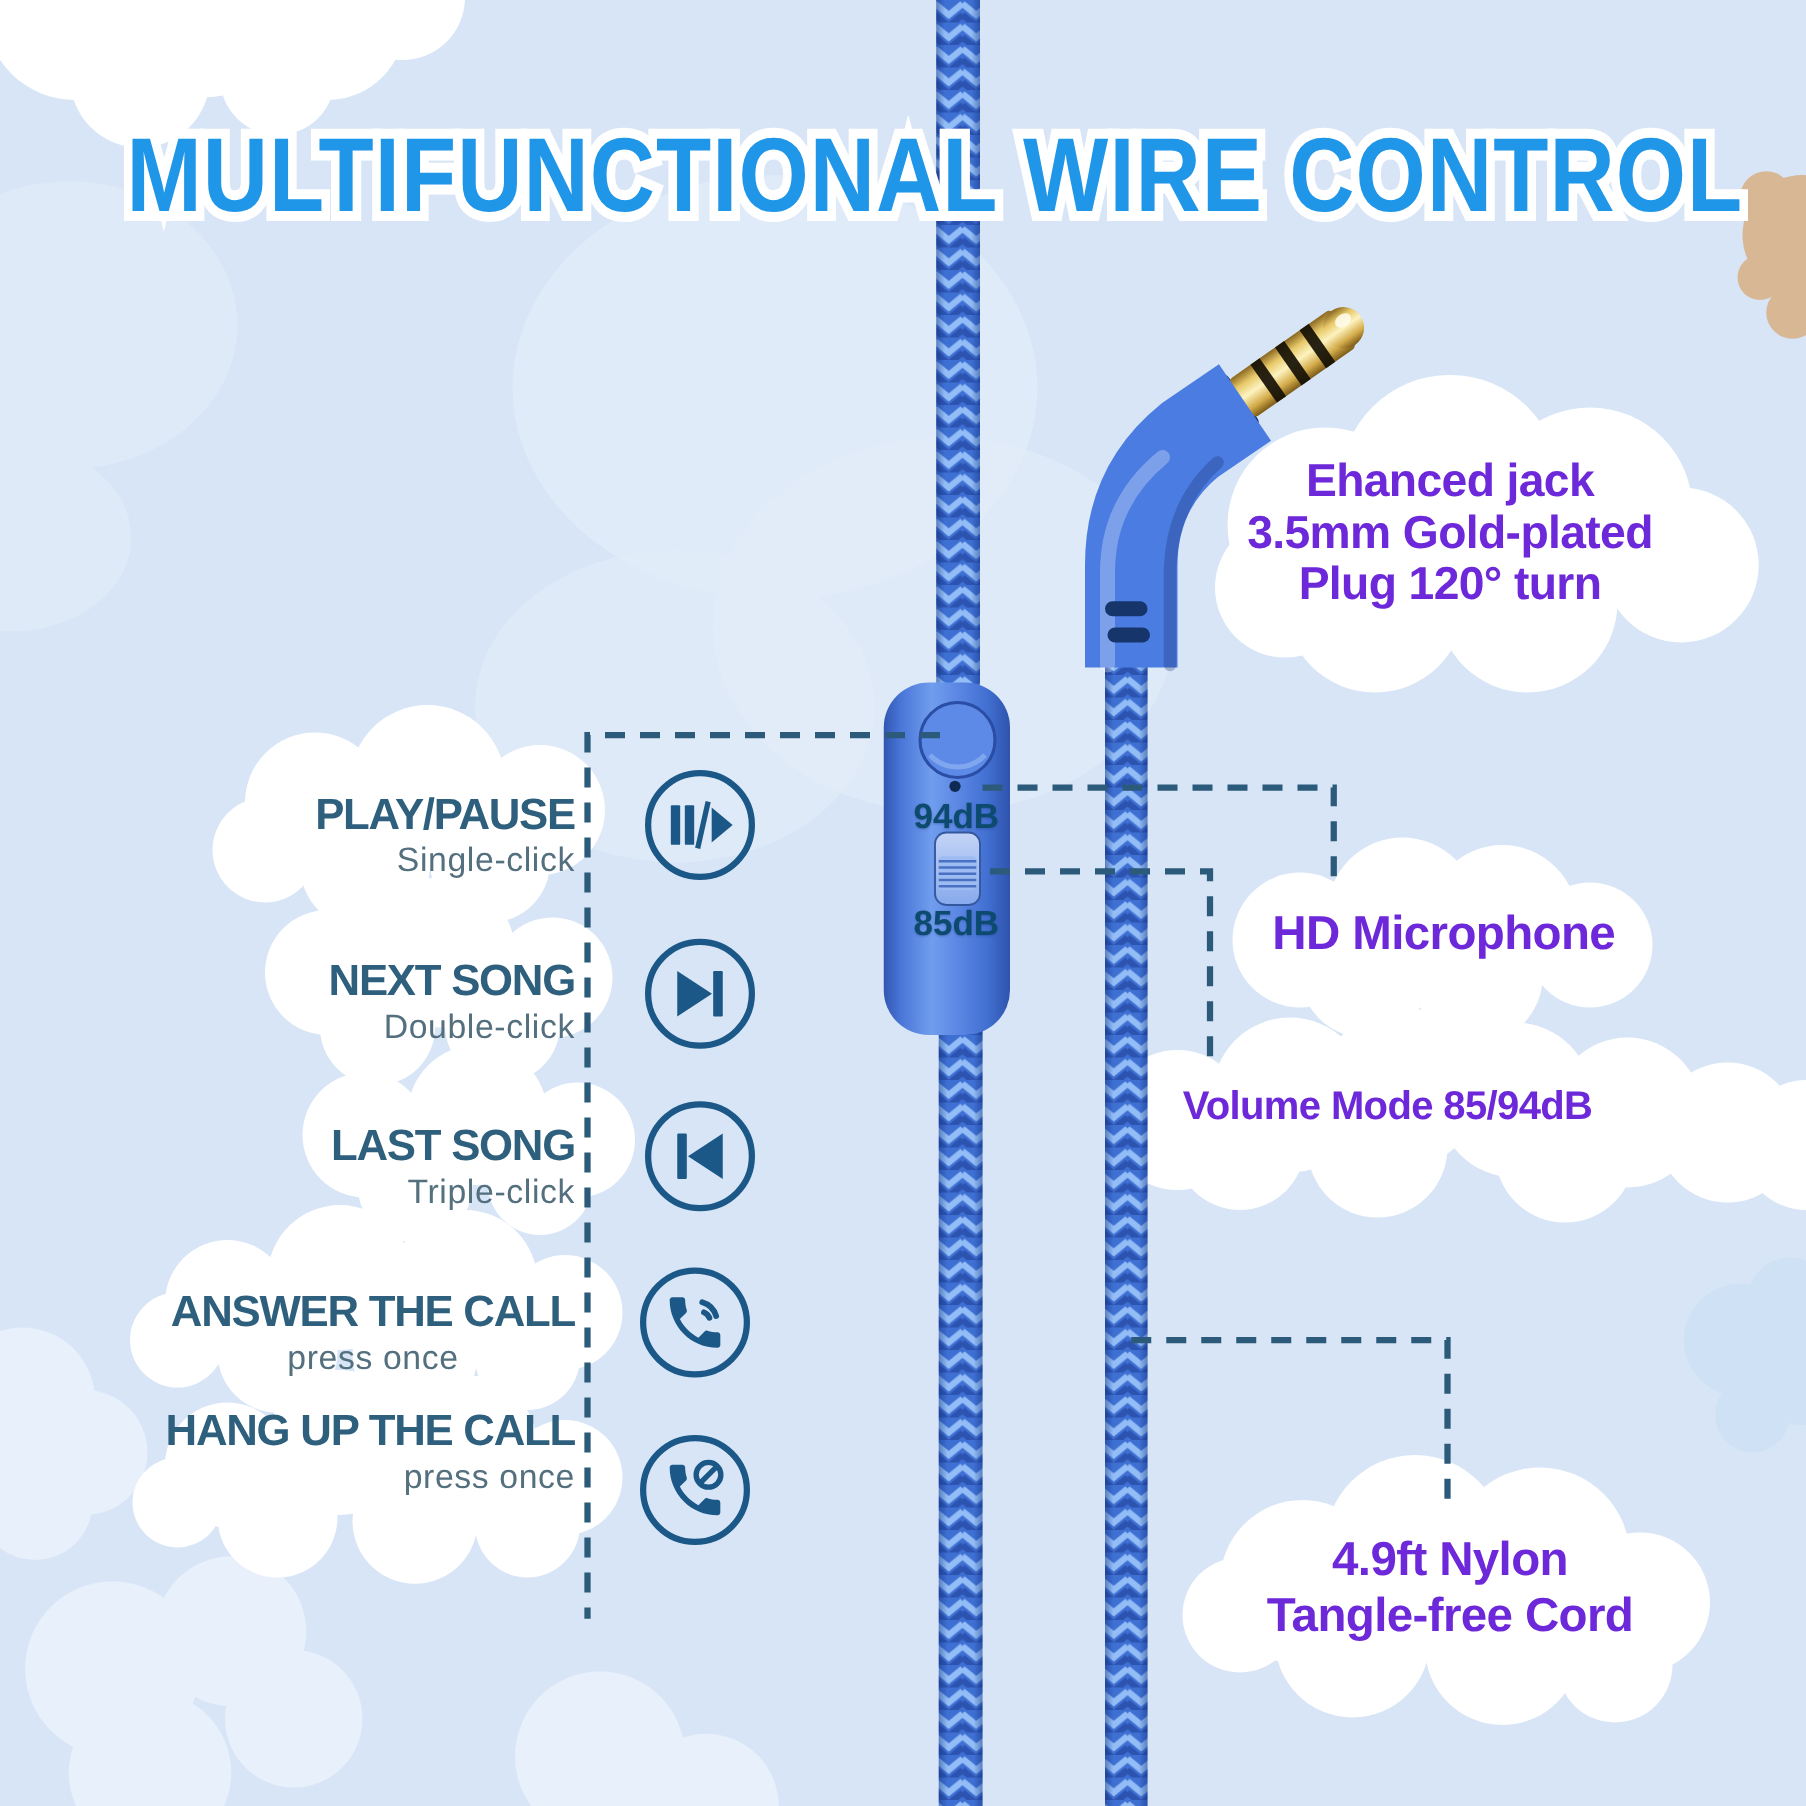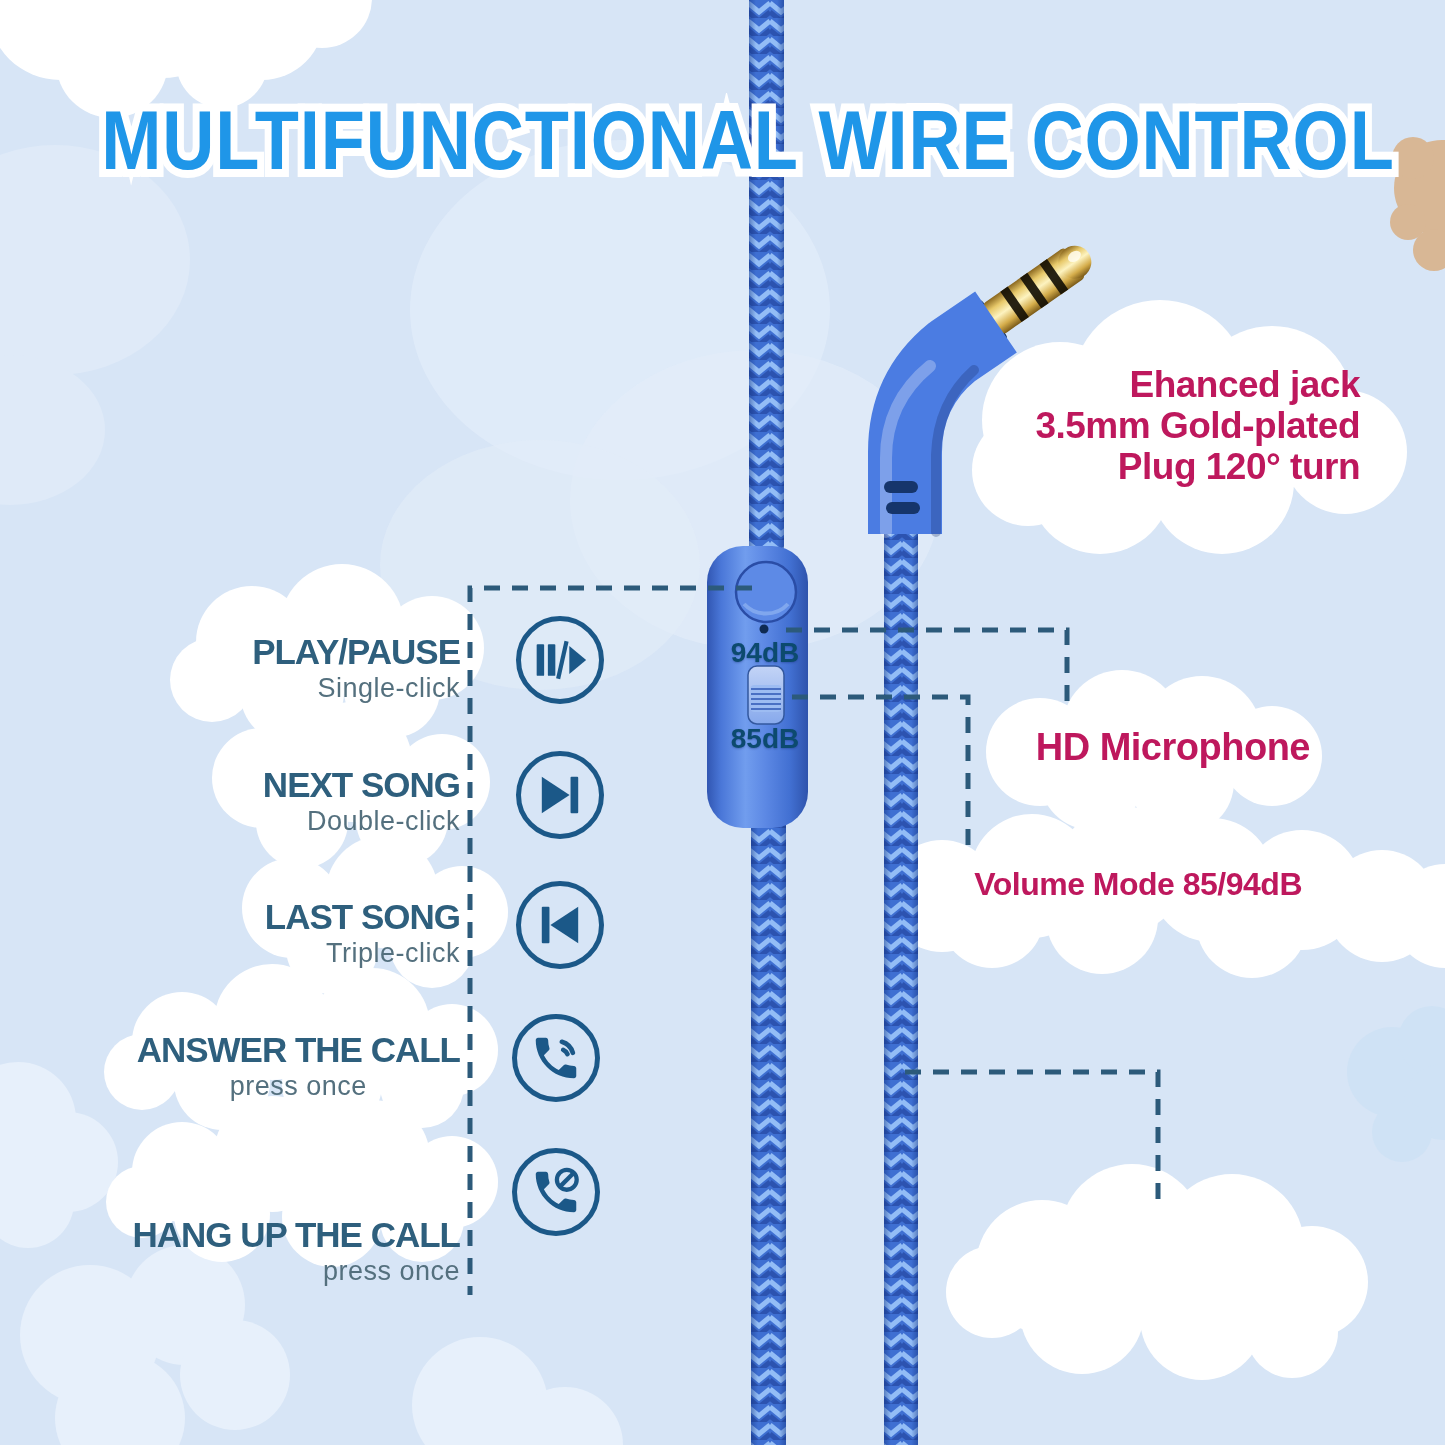--- a/index.html
+++ b/index.html
@@ -34,36 +34,36 @@
   
   .ctl-row{position:absolute;right:985px;text-align:right;white-space:nowrap;}
   .ctl-label{
     font-size:35px;font-weight:bold;color:#2e5f7d;
     letter-spacing:-1px;line-height:38px;
   }
   .ctl-sub{
     font-size:27px;color:#54707e;line-height:34px;letter-spacing:.5px;
   }
   .row-1{top:633px;} .row-2{top:766px;} .row-3{top:898px;}
-  .row-4{top:1031px;text-align:center;} .row-5{top:1216px;}
+  .row-4{top:1031px;text-align:center;} .row-5{top:1126px;}
 
   
   .ctl-icon{
     position:absolute;width:78px;height:78px;border-radius:50%;
     border:5px solid #1b5888;display:flex;align-items:center;justify-content:center;
     box-sizing:content-box;
   }
   .icon-1{left:516px;top:616px;} .icon-2{left:516px;top:751px;}
   .icon-3{left:516px;top:881px;} .icon-4{left:512px;top:1014px;}
   .icon-5{left:512px;top:1148px;}
   .ctl-icon svg{display:block;}
 
   
   .caption{
-    position:absolute;text-align:right;color:#be185d;font-weight:bold;
+    position:absolute;text-align:center;color:#6d28d9;font-weight:bold;
     letter-spacing:-.5px;
   }
   .cap-jack{left:960px;top:364px;width:400px;font-size:37px;line-height:41px;}
   .cap-mic{left:1000px;top:726px;width:310px;font-size:38px;}
   .cap-volume{left:918px;top:866px;width:384px;font-size:32px;}
   .cap-cord{left:985px;top:1226px;width:350px;font-size:38px;line-height:45px;}
 
   
   .pod-label{
     position:absolute;left:713px;width:104px;text-align:center;
@@ -341,17 +341,21 @@
     </svg>
   </div>
 
   <div class="caption cap-jack">
     <div>Ehanced jack</div>
     <div>3.5mm Gold-plated</div>
     <div>Plug 120° turn</div>
   </div>
   <div class="caption cap-mic">HD Microphone</div>
   <div class="caption cap-volume">Volume Mode 85/94dB</div>
+  <div class="caption cap-cord">
+    <div>4.9ft Nylon</div>
+    <div>Tangle-free Cord</div>
+  </div>
 
   <div class="pod-label pod-94">94dB</div>
   <div class="pod-label pod-85">85dB</div>
 
 </div>
 
 </body></html>

